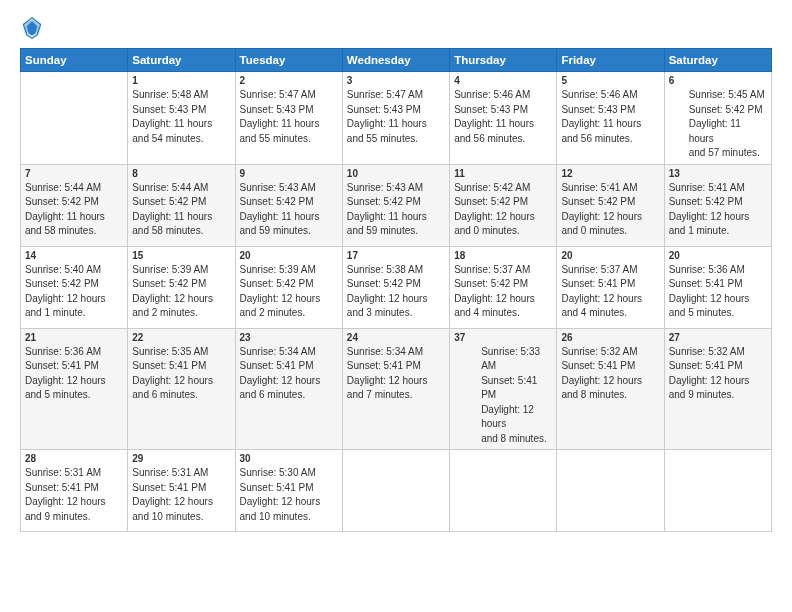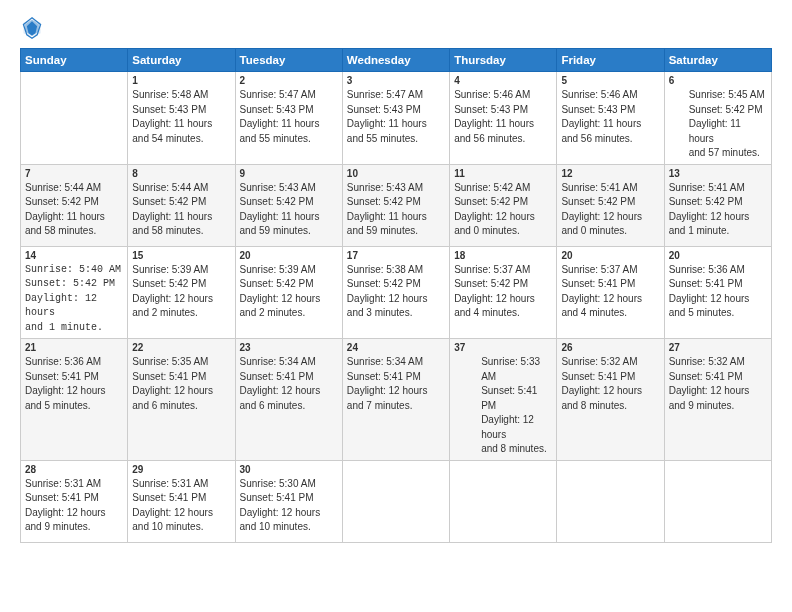--- a/index.html
+++ b/index.html
@@ -227,21 +227,21 @@
             <div class="day-num">13</div>
             <div class="cell-info" style="white-space: pre-line;">Sunrise: 5:41 AM
 Sunset: 5:42 PM
 Daylight: 12 hours
 and 1 minute.</div>
           </td>
         </tr>
         <tr>
           <td>
             <div class="day-num">14</div>
-            <div class="cell-info" style="white-space: pre-line; font-family: Liberation Mono, monospace;">Sunrise: 5:40 AM
+            <div class="cell-info" style="white-space: pre-line;">Sunrise: 5:40 AM
 Sunset: 5:42 PM
 Daylight: 12 hours
 and 1 minute.</div>
           </td>
           <td>
             <div class="day-num">15</div>
             <div class="cell-info" style="white-space: pre-line;">Sunrise: 5:39 AM
 Sunset: 5:42 PM
 Daylight: 12 hours
 and 2 minutes.</div>

